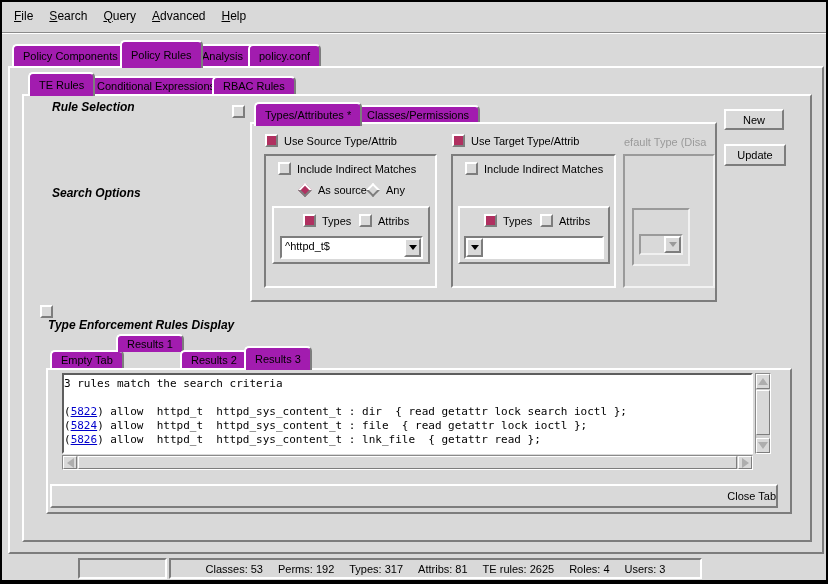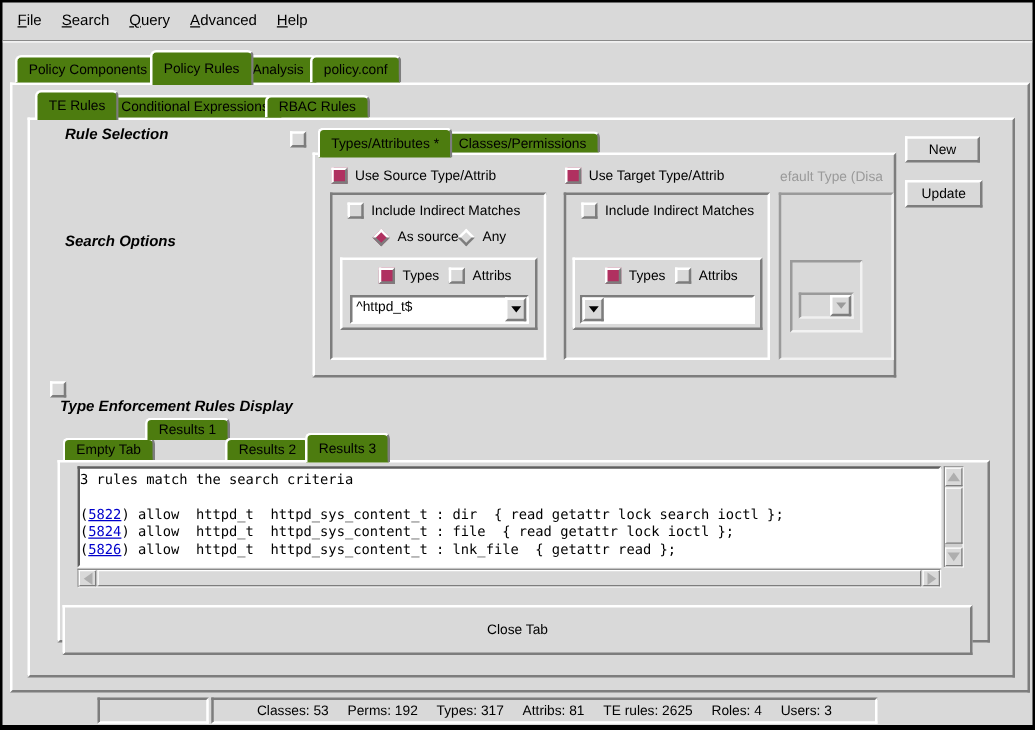--- a/index.html
+++ b/index.html
@@ -11,21 +11,21 @@
   .sunken { border:2px solid; border-color:#7d7d7d #ffffff #ffffff #7d7d7d; background:#d9d9d9; }
   .lf { position:absolute; border:2px groove #d4d4d4; }
   .lf-title { position:absolute; background:#d9d9d9; padding:0 4px; font-size:12px;
               font-weight:bold; font-style:italic; white-space:nowrap; z-index:3; }
   .menubar { position:absolute; left:0; top:0; right:0; height:28px; display:flex;
              align-items:center; padding-left:4px; font-size:12px; }
   .menu-item { padding:4px 8px; white-space:nowrap; }
   .mn { text-decoration:underline; }
   .menusep { position:absolute; left:0; top:30px; right:0; height:2px;
              border-top:1px solid #8a8a8a; border-bottom:1px solid #ffffff; }
-  .tab { position:absolute; background:#4d7c0f; border:2px solid;
+  .tab { position:absolute; background:#a21caf; border:2px solid;
          border-color:#ffffff #7d7d7d transparent #ffffff; border-bottom:none;
          border-radius:5px 5px 0 0; display:flex; align-items:center; justify-content:center;
          font-size:11px; padding:0 9px; white-space:nowrap; z-index:2; }
   .tab.sel { z-index:5; }
   .frame { position:absolute; background:#d9d9d9; border:2px solid;
            border-color:#ffffff #7d7d7d #7d7d7d #ffffff; z-index:1; }
   .cbrow { position:absolute; display:flex; align-items:center; gap:6px; font-size:10px;
            white-space:nowrap; }
   .cbrow.f11 { font-size:11px; }
   .cb { width:13px; height:13px; flex:0 0 auto; background:#d9d9d9;
@@ -279,21 +279,21 @@
   <div class="sb" style="left:60px;top:453px;width:691px;height:15px;">
     <div class="sb-part" style="left:0;top:0;width:14px;height:13px;">
         <span class="tri-l"></span>
       </div>
     <div class="sb-part" style="left:15px;top:0;width:659px;height:13px;"></div>
     <div class="sb-part" style="right:0;top:0;width:14px;height:13px;">
         <span class="tri-r"></span>
       </div>
   </div>
 
-  <div class="btn3d" style="left:48px;top:482px;width:728px;height:40px;z-index:3;">
+  <div class="btn3d" style="left:48px;top:482px;width:728px;height:24px;z-index:3;justify-content:flex-end;">
       <span>Close Tab</span>
     </div>
 
   <div class="seg" style="left:76px;width:89px;"></div>
   <div class="seg stats" style="left:167px;width:533px;">
     <span>Classes: 53</span>
     <span>Perms: 192</span>
     <span>Types: 317</span>
     <span>Attribs: 81</span>
     <span>TE rules: 2625</span>

